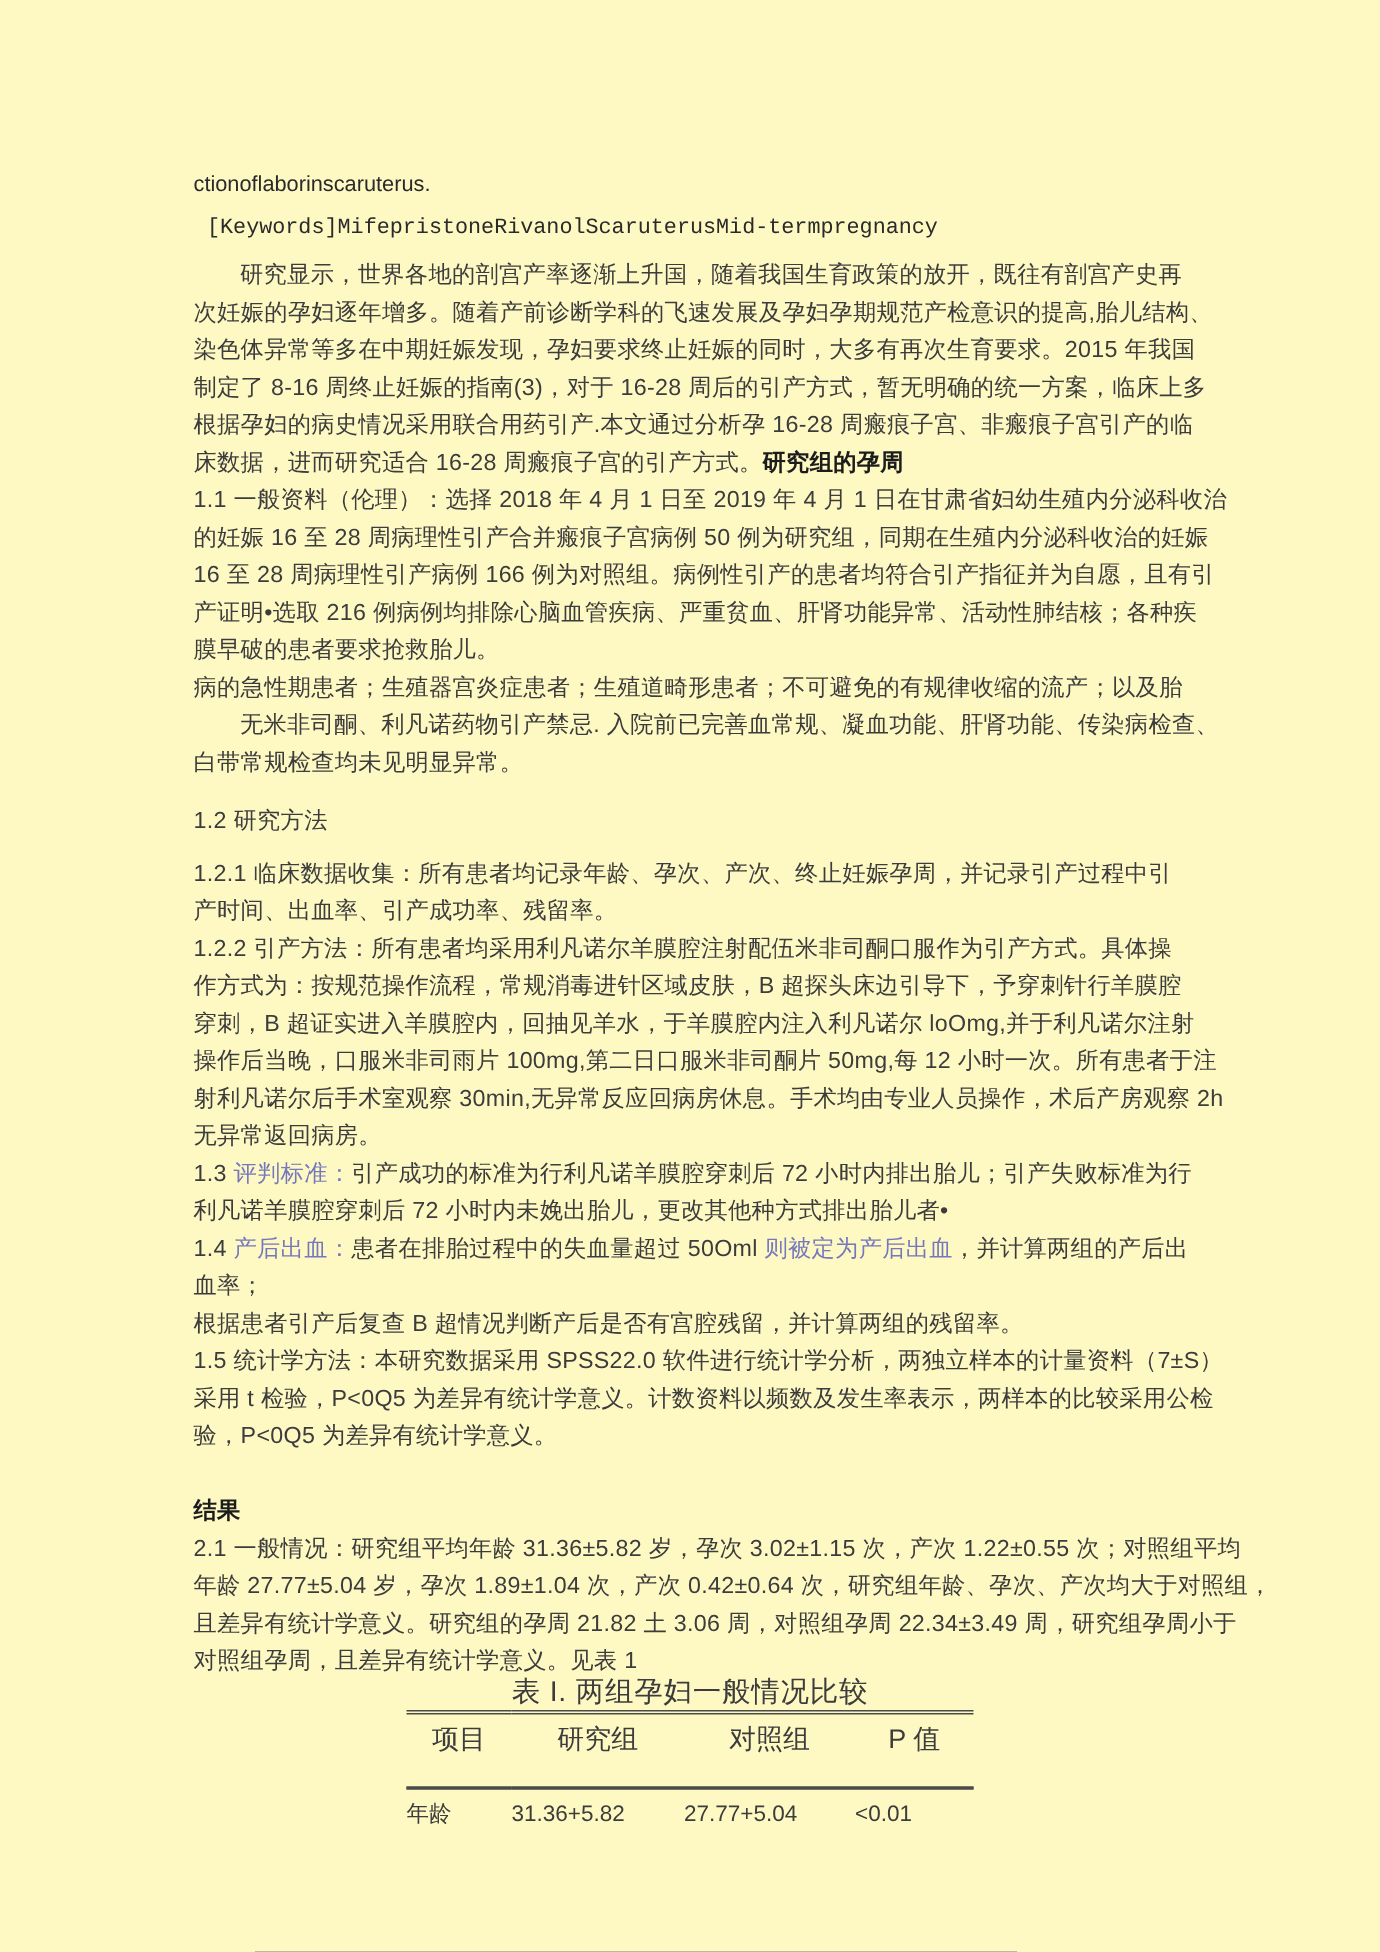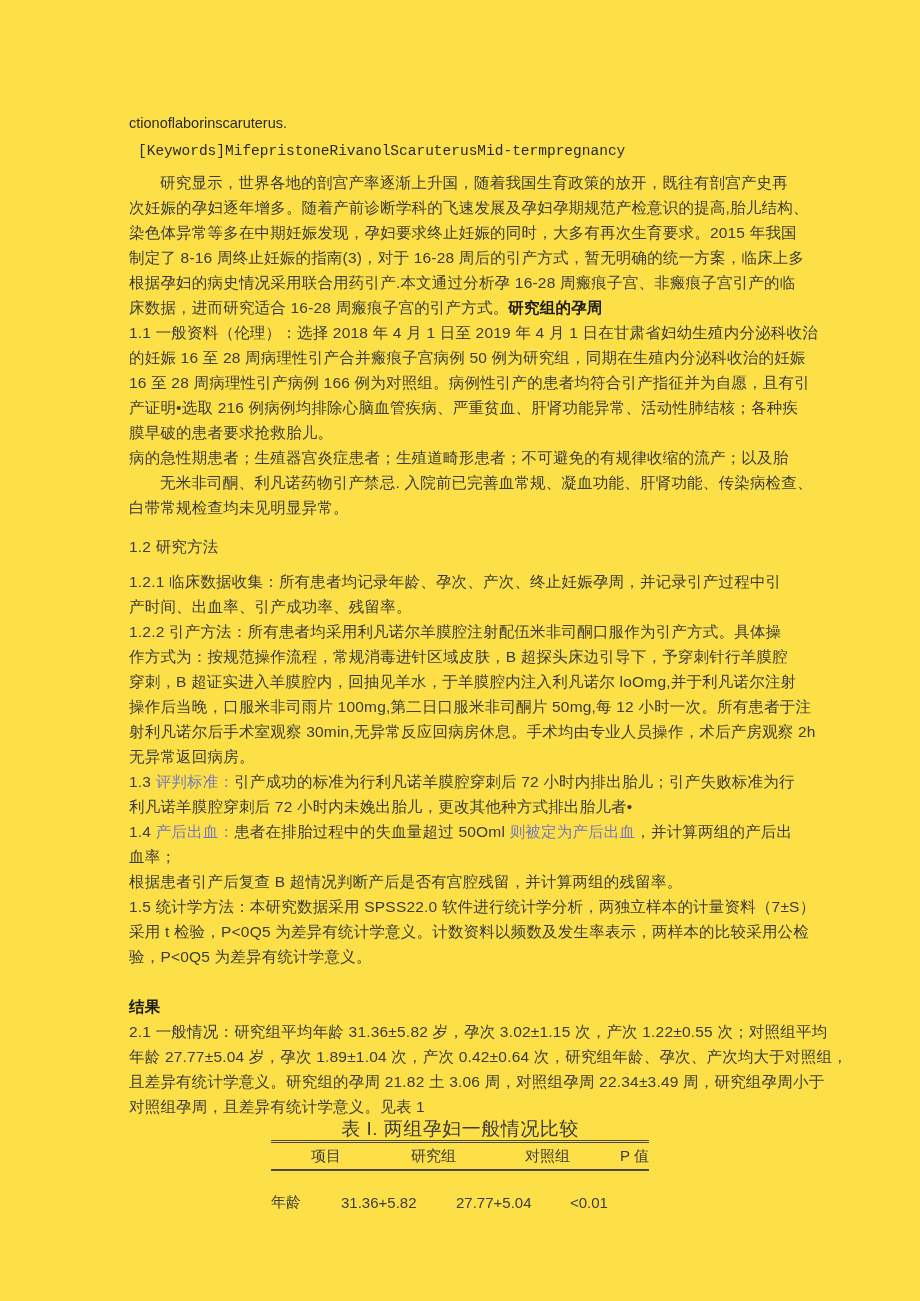--- a/index.html
+++ b/index.html
@@ -1,21 +1,21 @@
 <!DOCTYPE html>
 <html><head>
 <meta charset="utf-8">
 <style>
   * { margin:0; padding:0; box-sizing:border-box; }
   html,body { background:#888; }
   .page {
     position:relative;
     width:920px; height:1301px;
     margin:0 auto;
-    background:#fde047;
+    background:#fef9c3;
     overflow:hidden;
     font-family:"Liberation Sans","DejaVu Sans",sans-serif;
   }
   .doc-body {
     position:absolute;
     left:129px; top:110px;
     width:700px;
   }
   .line {
     font-size:15.5px;
@@ -53,31 +53,31 @@
     border-collapse:collapse;
     table-layout:fixed;
     border-top:3px double #4a4a4a;
   }
   table.data-table col.c1 { width:70px; }
   table.data-table col.c2 { width:115px; }
   table.data-table col.c3 { width:114px; }
   table.data-table col.c4 { width:79px; }
   table.data-table th {
     font-weight:normal;
-    text-align:right;
-    font-size:15px;
+    text-align:center;
+    font-size:18px;
     color:#3c3c3c;
-    padding:4px 0 3px 0;
+    padding:4px 0 20px 0;
     border-bottom:2px solid #4a4a4a;
   }
   table.data-table td {
     text-align:left;
     font-size:15px;
     color:#3c3c3c;
-    padding:22px 0 6px 0;
+    padding:7px 0 6px 0;
   }
 </style>
 </head>
 <body>
 
 <div class="page">
   <div class="doc-body">
 
   <div class="line"><span class="seg-latin">ctionoflaborinscaruterus.</span></div>
       <div class="line gap-xs indent-sm"><span class="seg-latin">[Keywords]MifepristoneRivanolScaruterusMid-termpregnancy</span></div>

